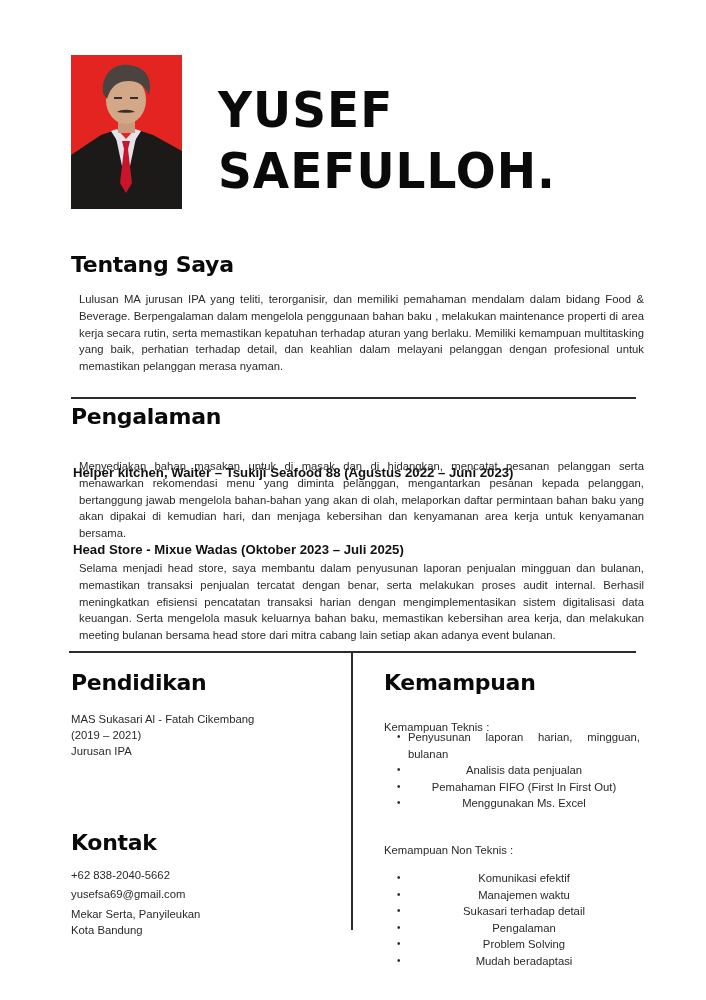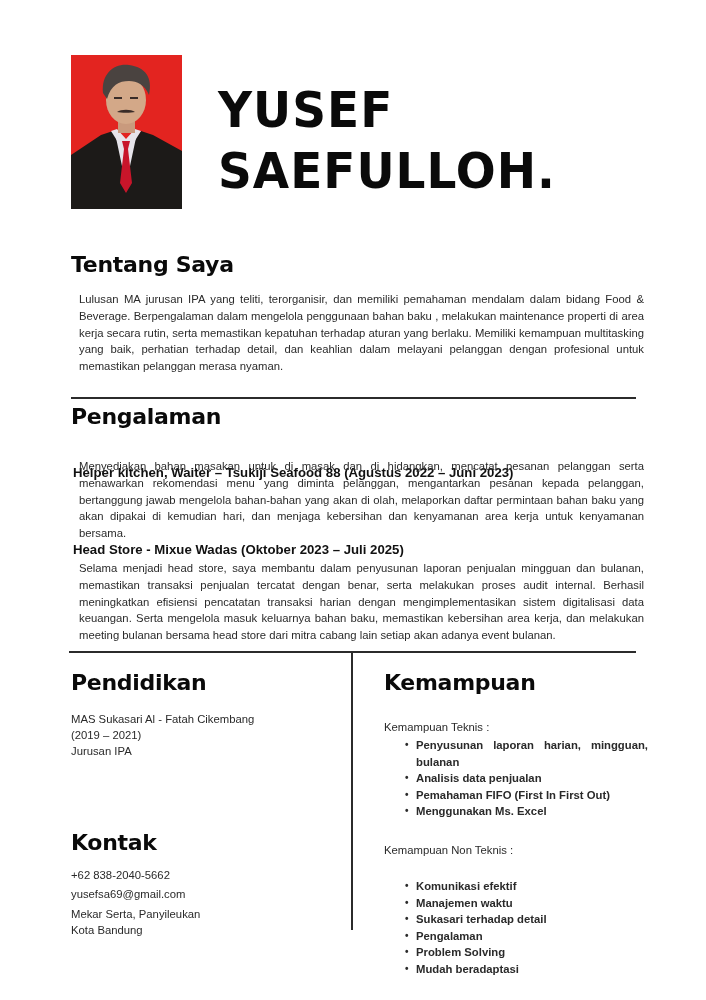--- a/index.html
+++ b/index.html
@@ -19,22 +19,22 @@
   .para { font-size:11.3px; line-height:16.8px; text-align:justify; color:#2a2a2a; }
   .para-last { text-align-last:left;margin-left:8px; }
 
   .jobtitle { font-weight:bold; font-size:13.2px; color:#111; white-space:nowrap; }
 
   .hr { height:2px; background:#2b2b2b; }
   .vr { width:2px; background:#2b2b2b; }
 
   .small { font-size:11.3px; line-height:16px; color:#2a2a2a; }
 
-  ul.skills { list-style:none; margin:12px; padding:0;font-weight:bold; }
-  ul.skills li { position:relative; padding-left:20px; font-size:11.3px; line-height:16.5px; color:#2a2a2a; }
+  ul.skills { list-style:none; margin:4px; padding:0; }
+  ul.skills li { position:relative; padding-left:20px; font-size:11.3px; line-height:16.5px; color:#2a2a2a;text-align:center; }
   ul.skills li::before { content:"•"; position:absolute; left:9px; top:0; font-size:10px; }
   ul.skills li.just { text-align:justify; text-align-last:left; }
 </style>
 </head>
 <body>
 
 <div class="abs photo">
   <svg viewBox="0 0 111 154">
     <rect width="111" height="154" fill="#e32420"></rect>
 

